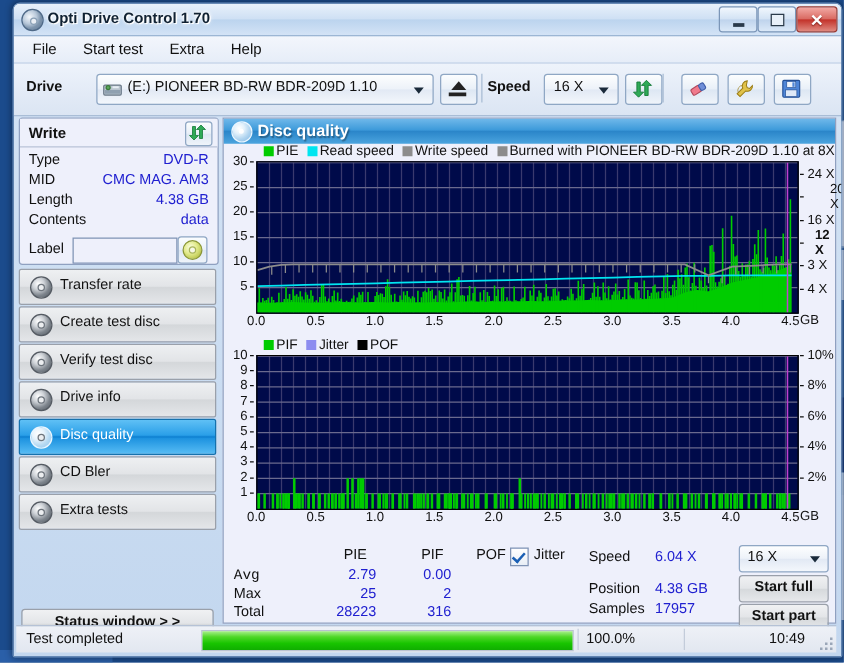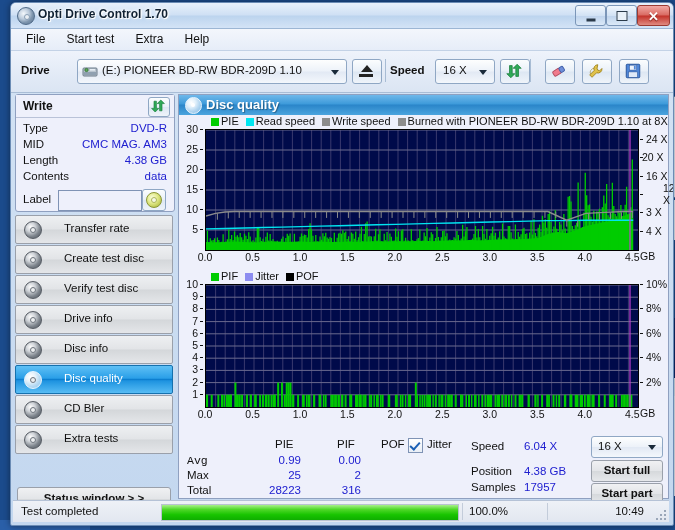--- a/index.html
+++ b/index.html
@@ -102,21 +102,21 @@
     border:1px solid #9aa0aa;border-radius:2px;
   }
   .navbtn.sel{
     background:linear-gradient(to bottom,#5fc0f5 0%,#2a9fe8 45%,#0d7fd0 50%,#1e93e0 55%,#57bcf4 100%);
     border-color:#1571ad;
   }
   .navbtn .nico{position:absolute;left:8px;top:5px;width:16px;height:16px;border-radius:50%;
     background:radial-gradient(circle at 35% 32%,#fff 0%,#cfd3d8 30%,#7d848c 62%,#4e555d 100%);border:1px solid #555b63;}
   .navbtn.sel .nico{background:radial-gradient(circle at 35% 32%,#fff 0%,#e9f4fc 30%,#b5d9f2 62%,#8ec2ea 100%);border-color:#eaf6ff;}
   .navbtn .nico:after{content:"";position:absolute;left:5px;top:5px;width:4px;height:4px;border-radius:50%;background:#eceef0;border:1px solid #6e757d;}
-  .navbtn .nlab{position:absolute;left:48px;top:6px;font-size:11.5px;color:#111;}
+  .navbtn .nlab{position:absolute;left:32px;top:6px;font-size:11.5px;color:#111;}
   .navbtn.sel .nlab{color:#fff;}
 
   #status-window-btn{
     position:absolute;left:2px;top:393px;width:152px;height:22px;
     background:linear-gradient(to bottom,#f0f1f3,#e3e5e8 48%,#d6d9dc 52%,#e6e8eb);
     border:1px solid #9aa0aa;border-radius:3px;text-align:center;
   }
   #status-window-btn span{display:block;margin-top:4px;font-size:11.5px;font-weight:bold;color:#111;}
 
   
@@ -301,24 +301,20 @@
         <span class="nico"></span>
         <span class="nlab">Create test disc</span>
       </div>
       <div class="navbtn">
         <span class="nico"></span>
         <span class="nlab">Verify test disc</span>
       </div>
       <div class="navbtn">
         <span class="nico"></span>
         <span class="nlab">Drive info</span>
-      </div>
-      <div class="navbtn">
-        <span class="nico"></span>
-        <span class="nlab">Disc info</span>
       </div>
       <div class="navbtn sel">
         <span class="nico"></span>
         <span class="nlab">Disc quality</span>
       </div>
       <div class="navbtn">
         <span class="nico"></span>
         <span class="nlab">CD Bler</span>
       </div>
       <div class="navbtn">
@@ -752,25 +748,25 @@
           <div class="ytick" style="top: 20px; right: 5px;">25</div>
           <div class="tickm" style="right: 0px; top: 20px;"></div>
           <div class="ytick" style="top: 0px; right: 5px;">30</div>
           <div class="tickm" style="right: 0px; top: 0px;"></div>
         </div>
       <div id="axis-top-right" style="position:absolute;left:461px;top:14px;width:30px;height:120px;">
           <div class="y2tick" style="top: 101.665px; left: 6px;">4 X</div>
           <div class="tickm" style="left: 0px; top: 101.665px;"></div>
           <div class="y2tick" style="top: 83.3308px; left: 6px;">3 X</div>
           <div class="tickm" style="left: 0px; top: 83.3308px;"></div>
-          <div class="y2tick" style="top: 64.9962px; left: 23px;">12 X</div>
+          <div class="y2tick" style="top: 64.9962px; left: 12px; font-weight: bold;">12 X</div>
           <div class="tickm" style="left: 0px; top: 64.9962px;"></div>
           <div class="y2tick" style="top: 46.6616px; left: 6px;">16 X</div>
           <div class="tickm" style="left: 0px; top: 46.6616px;"></div>
-          <div class="y2tick" style="top: 28.327px; left: 2px;">20 X</div>
+          <div class="y2tick" style="top: 28.327px; left: 24px;">20 X</div>
           <div class="tickm" style="left: 0px; top: 28.327px;"></div>
           <div class="y2tick" style="top: 9.99236px; left: 6px;">24 X</div>
           <div class="tickm" style="left: 0px; top: 9.99236px;"></div>
         </div>
       <div id="axis-top-x" style="position:absolute;left:26px;top:135px;width:432px;height:14px;">
           <div class="xtick" style="left: 0px; top: 1px;">0.0</div>
           <div class="xtick" style="left: 47.4725px; top: 1px;">0.5</div>
           <div class="xtick" style="left: 94.9451px; top: 1px;">1.0</div>
           <div class="xtick" style="left: 142.418px; top: 1px;">1.5</div>
           <div class="xtick" style="left: 189.89px; top: 1px;">2.0</div>
@@ -1097,21 +1093,21 @@
     </div>
 
     <div id="stats">
       <div class="st" style="left:96px;top:2px;">PIE</div>
       <div class="st" style="left:158px;top:2px;">PIF</div>
       <div class="st" style="left:202px;top:2px;">POF</div>
       <div id="jitter-cb"></div>
       <div class="st" style="left:248px;top:2px;">Jitter</div>
 
       <div class="st" style="left:8px;top:18px;font-family:Liberation Mono, monospace;">Avg</div>
-      <div class="stv" style="left:80px;top:18px;width:42px;">0.99</div>
+      <div class="stv" style="left:80px;top:18px;width:42px;">2.79</div>
       <div class="stv" style="left:140px;top:18px;width:42px;">0.00</div>
 
       <div class="st" style="left:8px;top:33px;">Max</div>
       <div class="stv" style="left:80px;top:33px;width:42px;">25</div>
       <div class="stv" style="left:140px;top:33px;width:42px;">2</div>
 
       <div class="st" style="left:8px;top:48px;">Total</div>
       <div class="stv" style="left:72px;top:48px;width:50px;">28223</div>
       <div class="stv" style="left:140px;top:48px;width:42px;">316</div>
 

